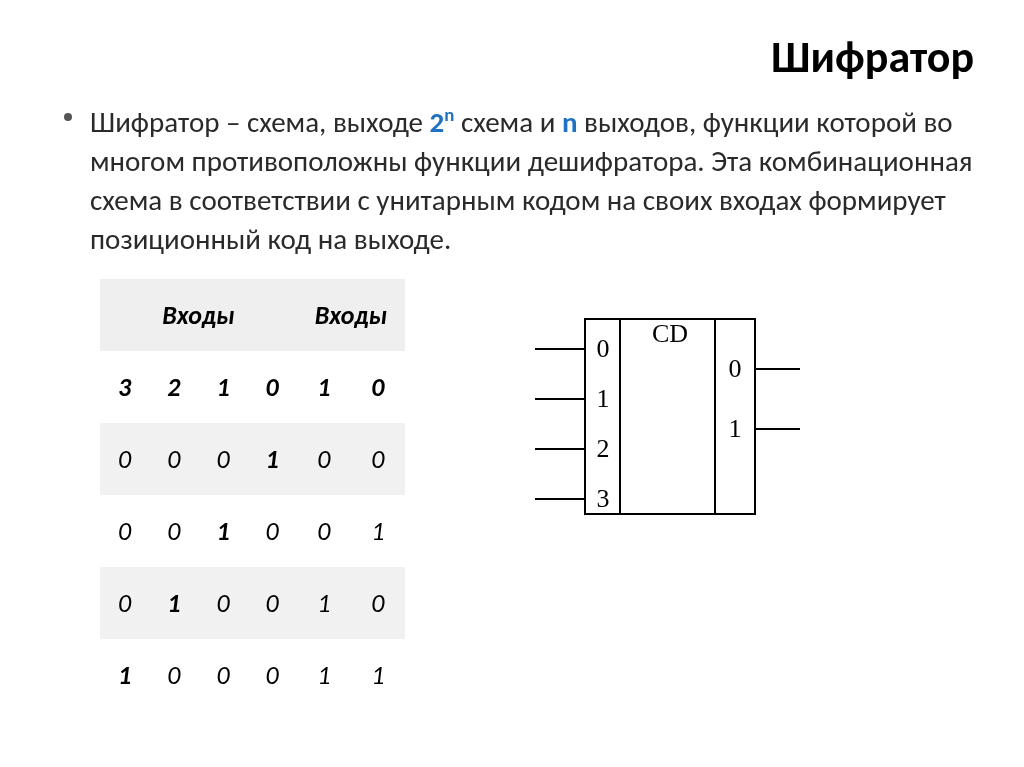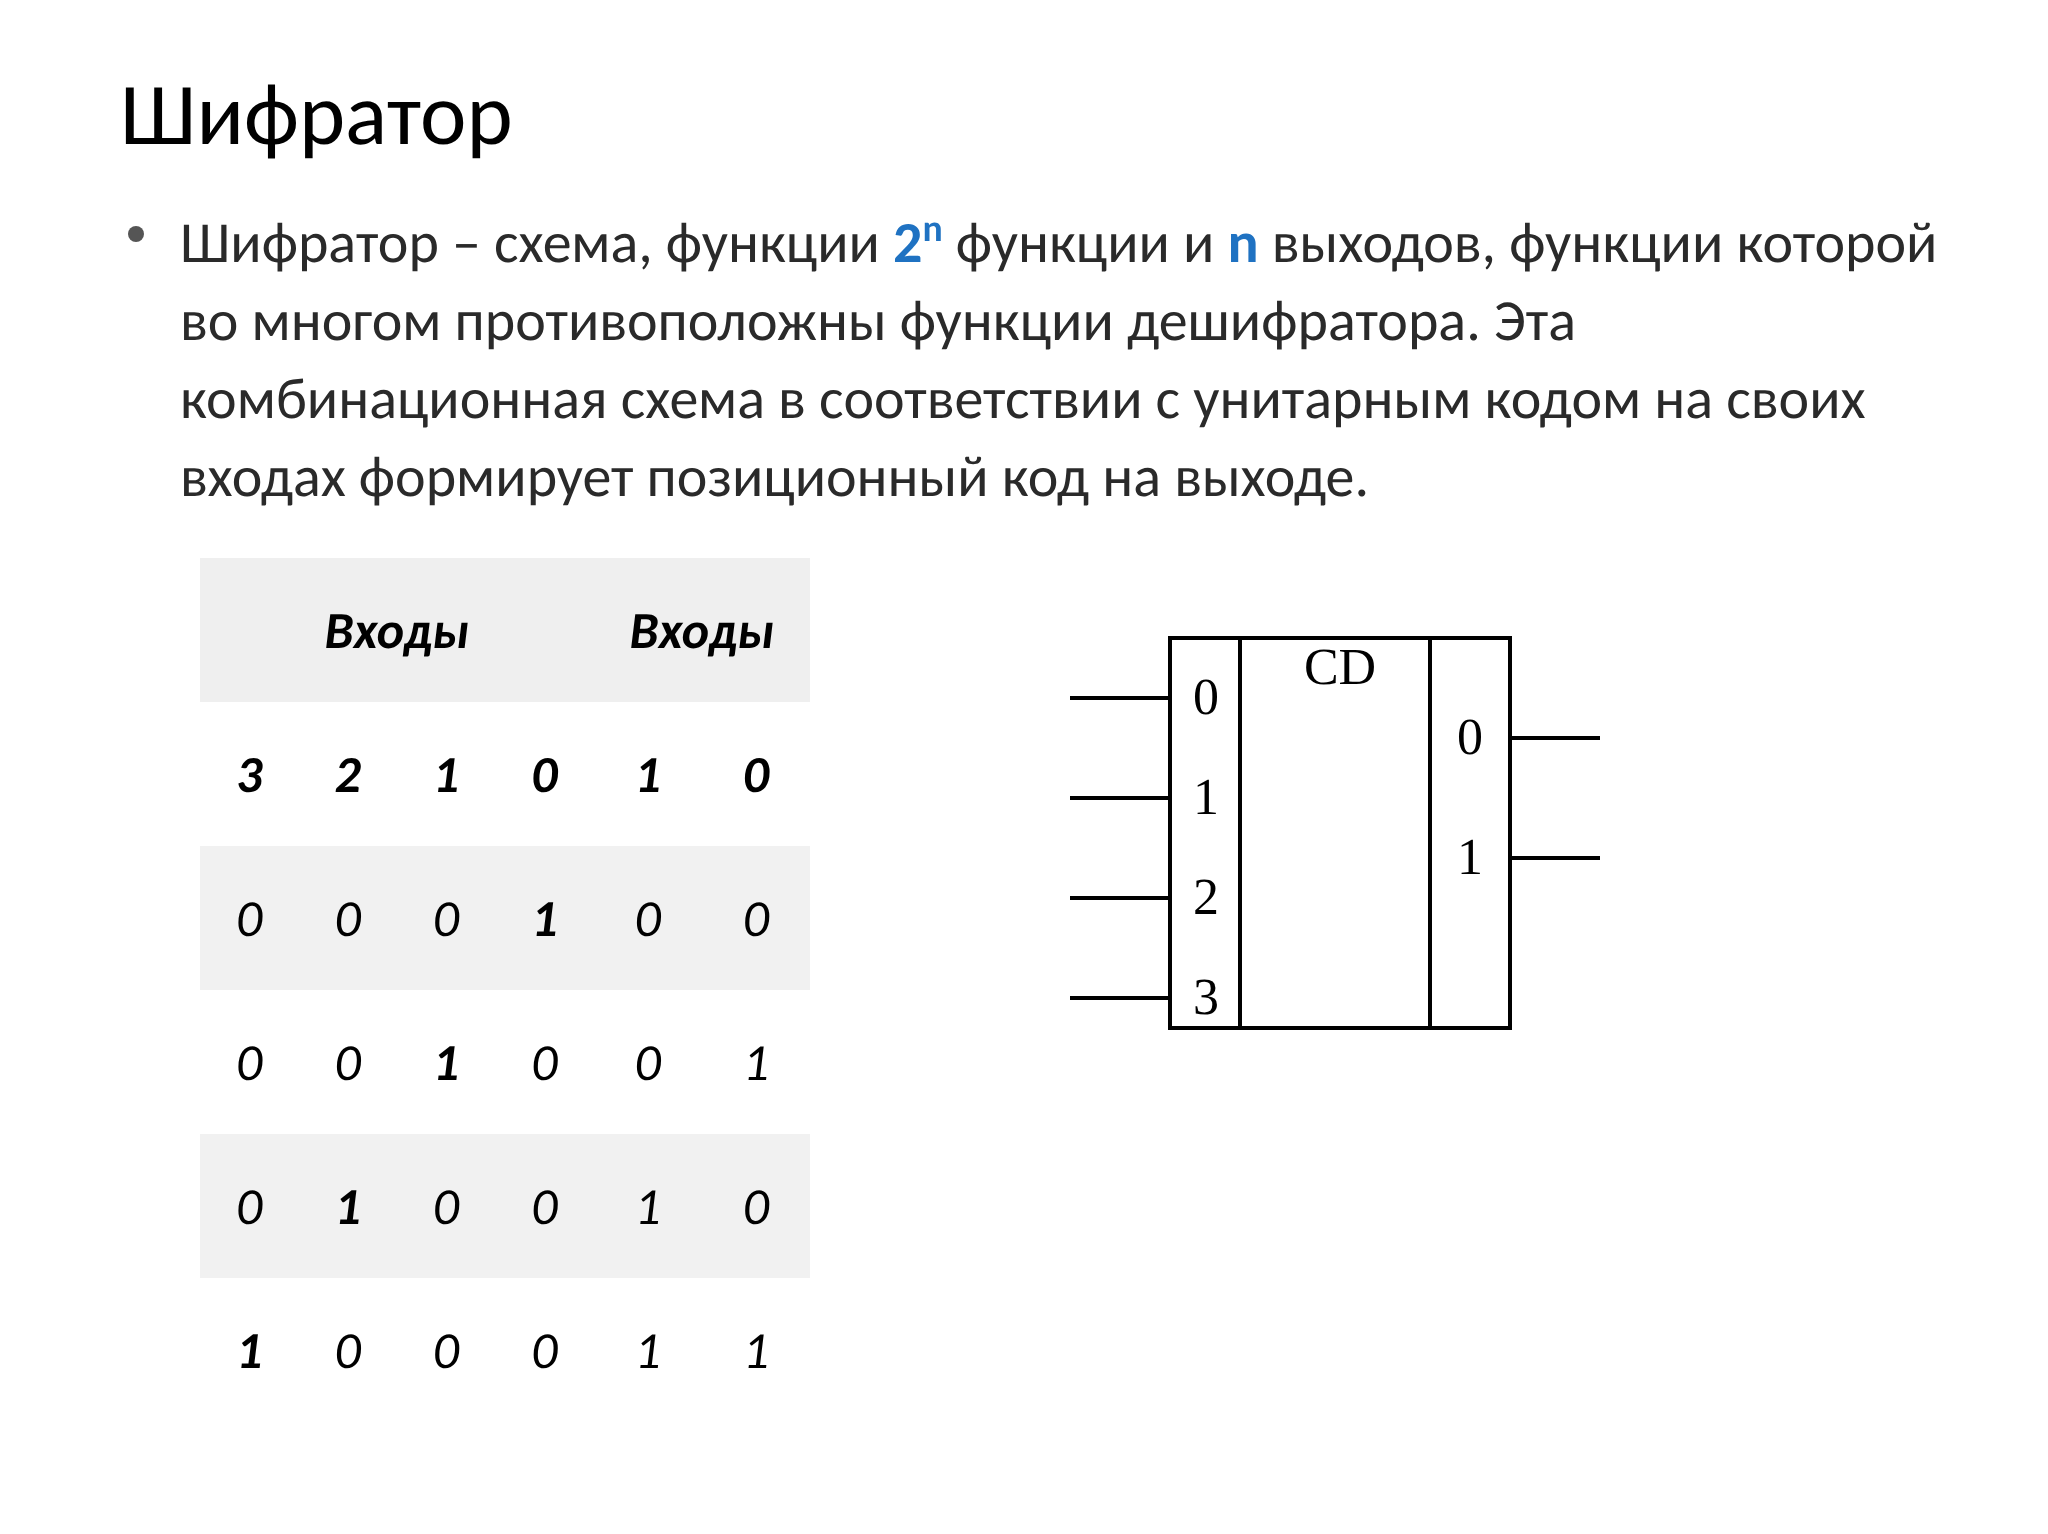--- a/index.html
+++ b/index.html
@@ -10,23 +10,23 @@
     font-family: "Calibri", Arial, sans-serif;
     background: #fff;
     color: #000;
     box-sizing: border-box;
   }
   .slide {
     padding: 20px 50px 20px 60px;
     box-sizing: border-box;
   }
   h1.title {
-    text-align: left;
+    text-align: right;
     font-size: 44px;
-    font-weight: 400;
+    font-weight: 700;
     margin: 10px 0 18px 0;
   }
   .bullet-block {
     position: relative;
     padding-left: 30px;
     font-size: 29px;
     line-height: 1.35;
     color: #2a2a2a;
   }
   .bullet-dot {
@@ -86,21 +86,21 @@
 </style>
 </head>
 <body>
 
 <div class="slide">
 
   <h1 class="title">Шифратор</h1>
 
   <div class="bullet-block">
     <span class="bullet-dot"></span>
-    <span>Шифратор – схема, функции </span><span class="two-n-base">2</span><span class="two-n-sup">n</span><span> функции и </span><span class="n-bold">n</span><span> выходов, функции которой во многом противоположны функции дешифратора.  Эта комбинационная схема в соответствии с унитарным кодом на своих входах формирует позиционный код на выходе.</span>
+    <span>Шифратор – схема, выходе </span><span class="two-n-base">2</span><span class="two-n-sup">n</span><span> схема и </span><span class="n-bold">n</span><span> выходов, функции которой во многом противоположны функции дешифратора.  Эта комбинационная схема в соответствии с унитарным кодом на своих входах формирует позиционный код на выходе.</span>
   </div>
 
   <div class="lower">
 
     <table class="truth">
       <thead>
         <tr>
           <th colspan="4">Входы</th>
           <th colspan="2">Входы</th>
         </tr>

